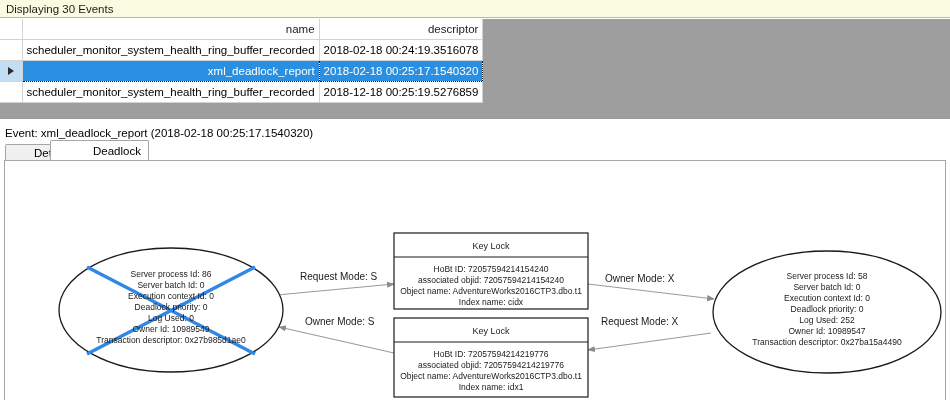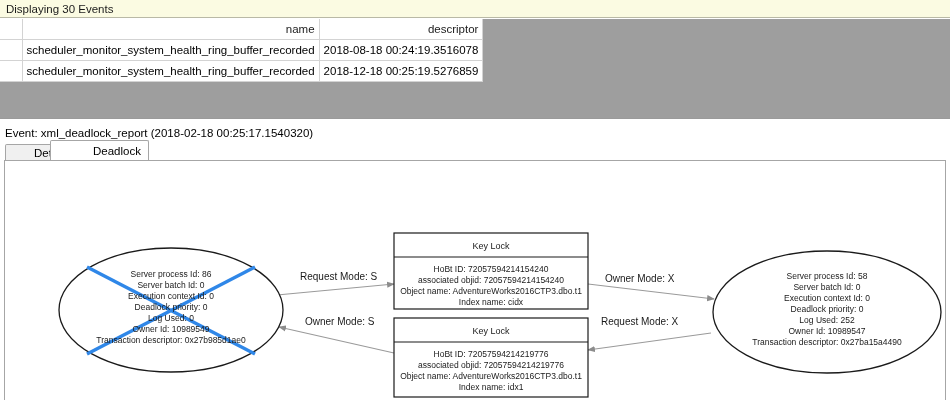--- a/index.html
+++ b/index.html
@@ -181,21 +181,28 @@
         <tr>
           <td class="cell-sel"></td>
           <td>name</td>
           <td>descriptor</td>
         </tr>
       </thead>
       <tbody>
         <tr>
           <td class="cell-sel"></td>
           <td class="cell-name">scheduler_monitor_system_health_ring_buffer_recorded</td>
-          <td class="cell-time">2018-08-18 00:24:19.3516078</td>
+          <td class="cell-time">2018-02-18 00:24:19.3516078</td>
+        </tr>
+        <tr class="row-selected">
+          <td class="cell-sel">
+            <div class="sel-arrow"></div>
+          </td>
+          <td class="cell-name">xml_deadlock_report</td>
+          <td class="cell-time">2018-02-18 00:25:17.1540320</td>
         </tr>
         <tr>
           <td class="cell-sel"></td>
           <td class="cell-name">scheduler_monitor_system_health_ring_buffer_recorded</td>
           <td class="cell-time">2018-12-18 00:25:19.5276859</td>
         </tr>
       </tbody>
     </table>
   </div>
 

